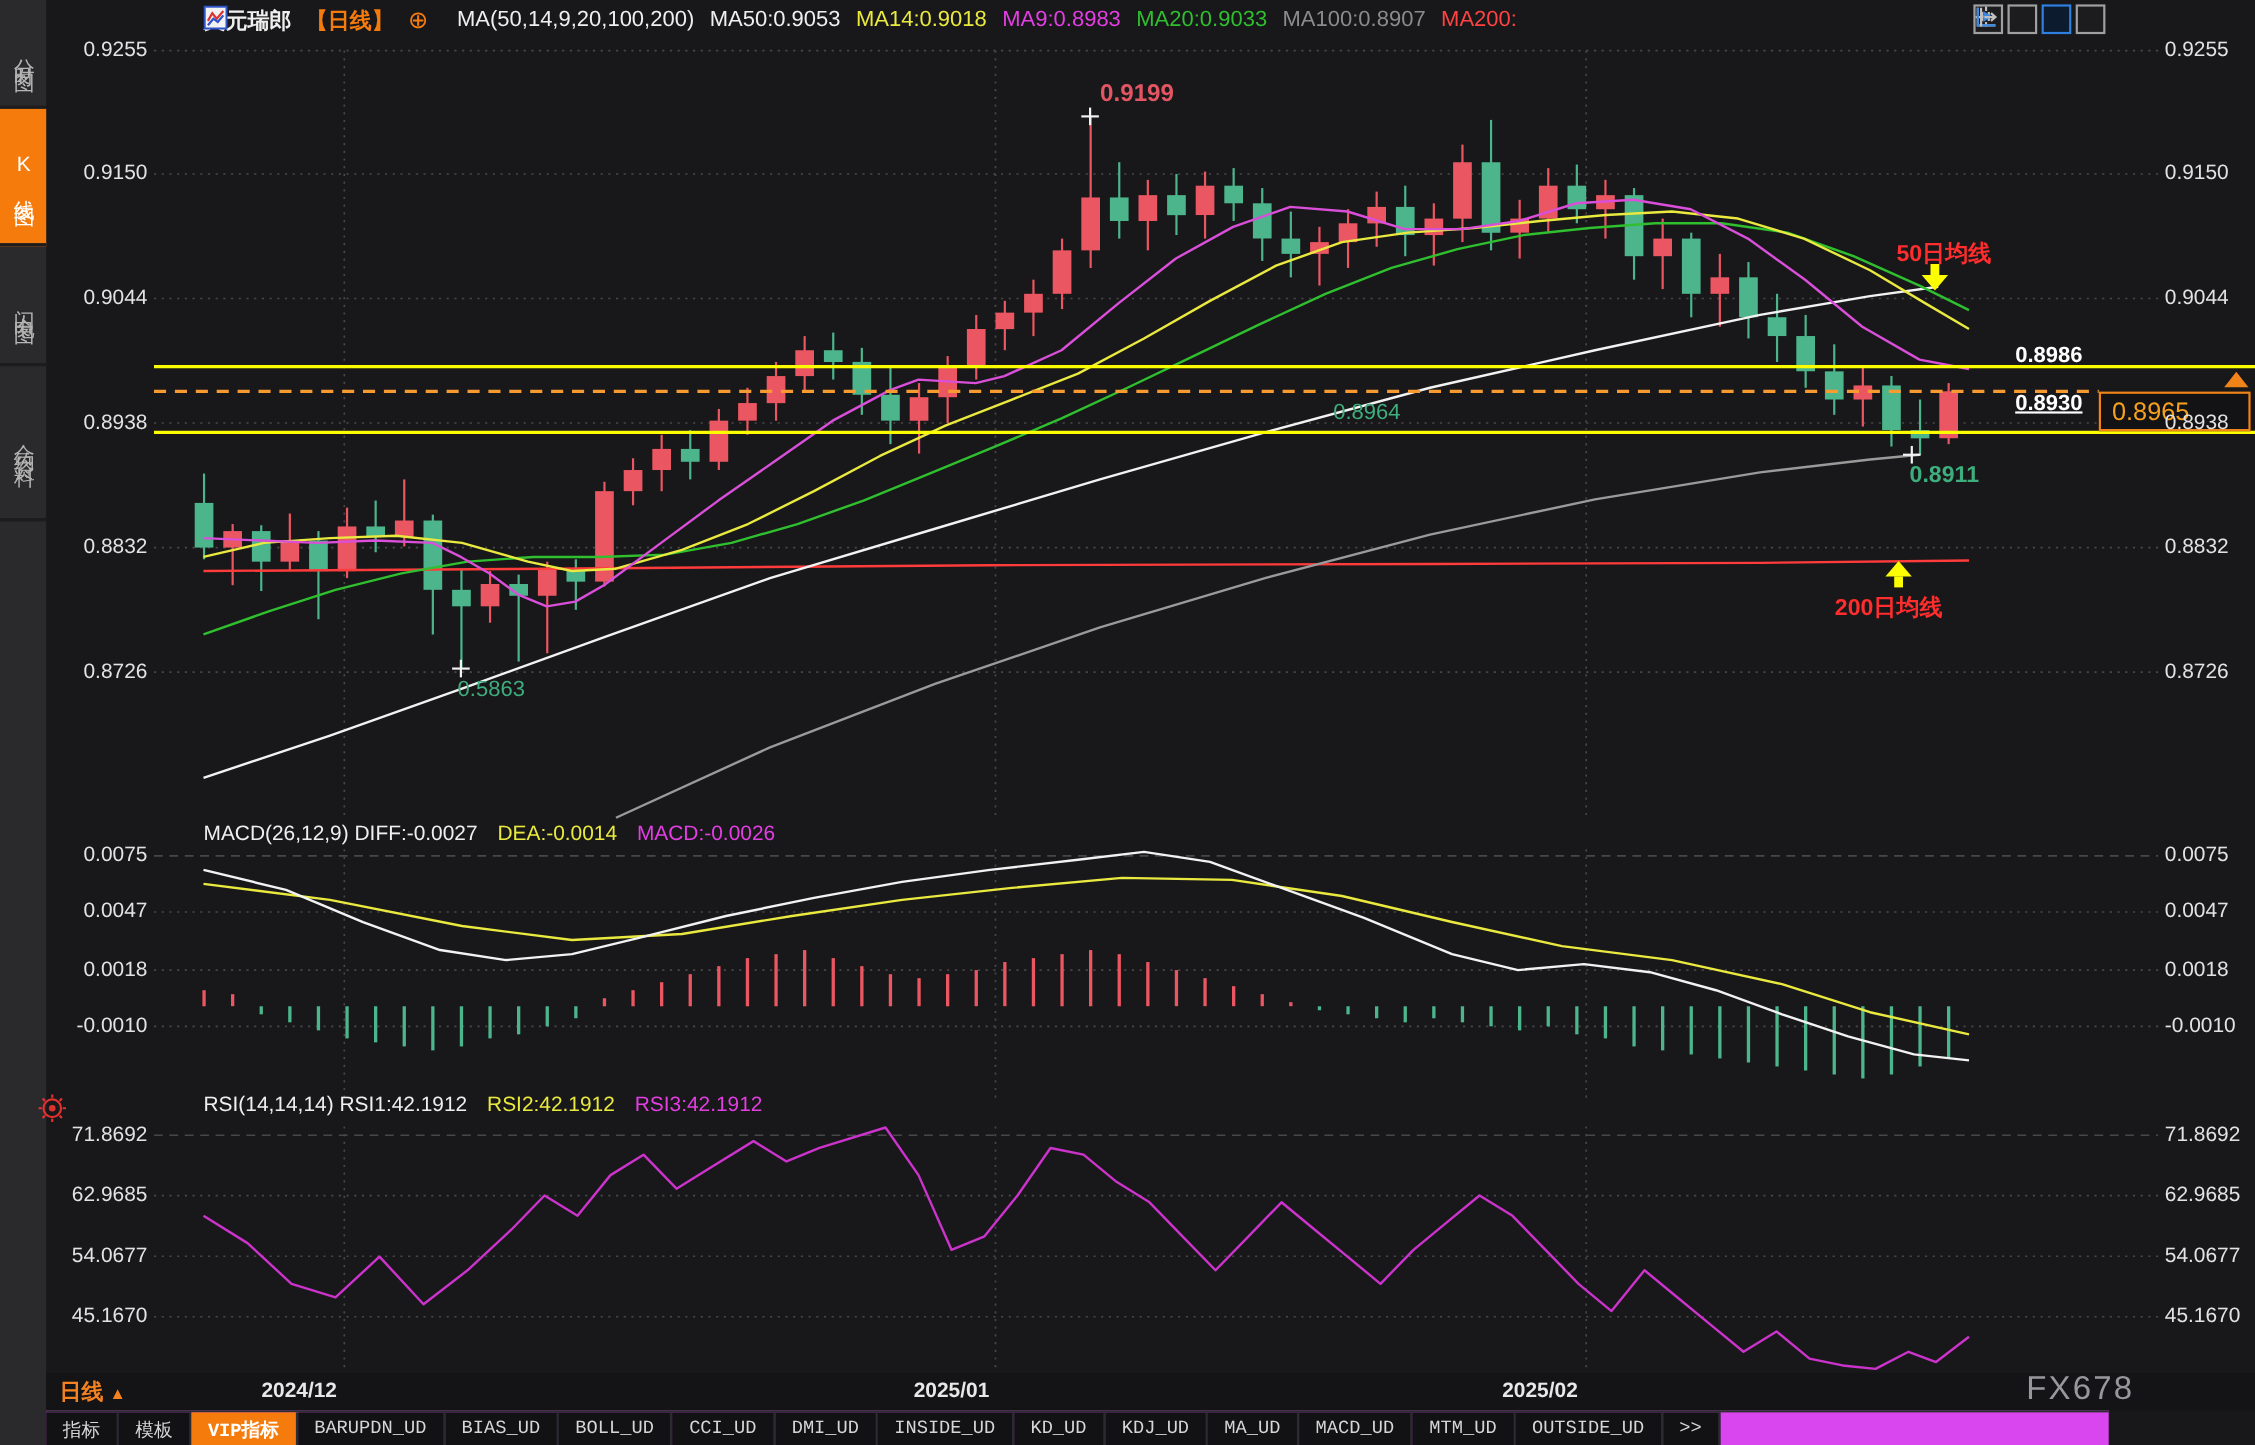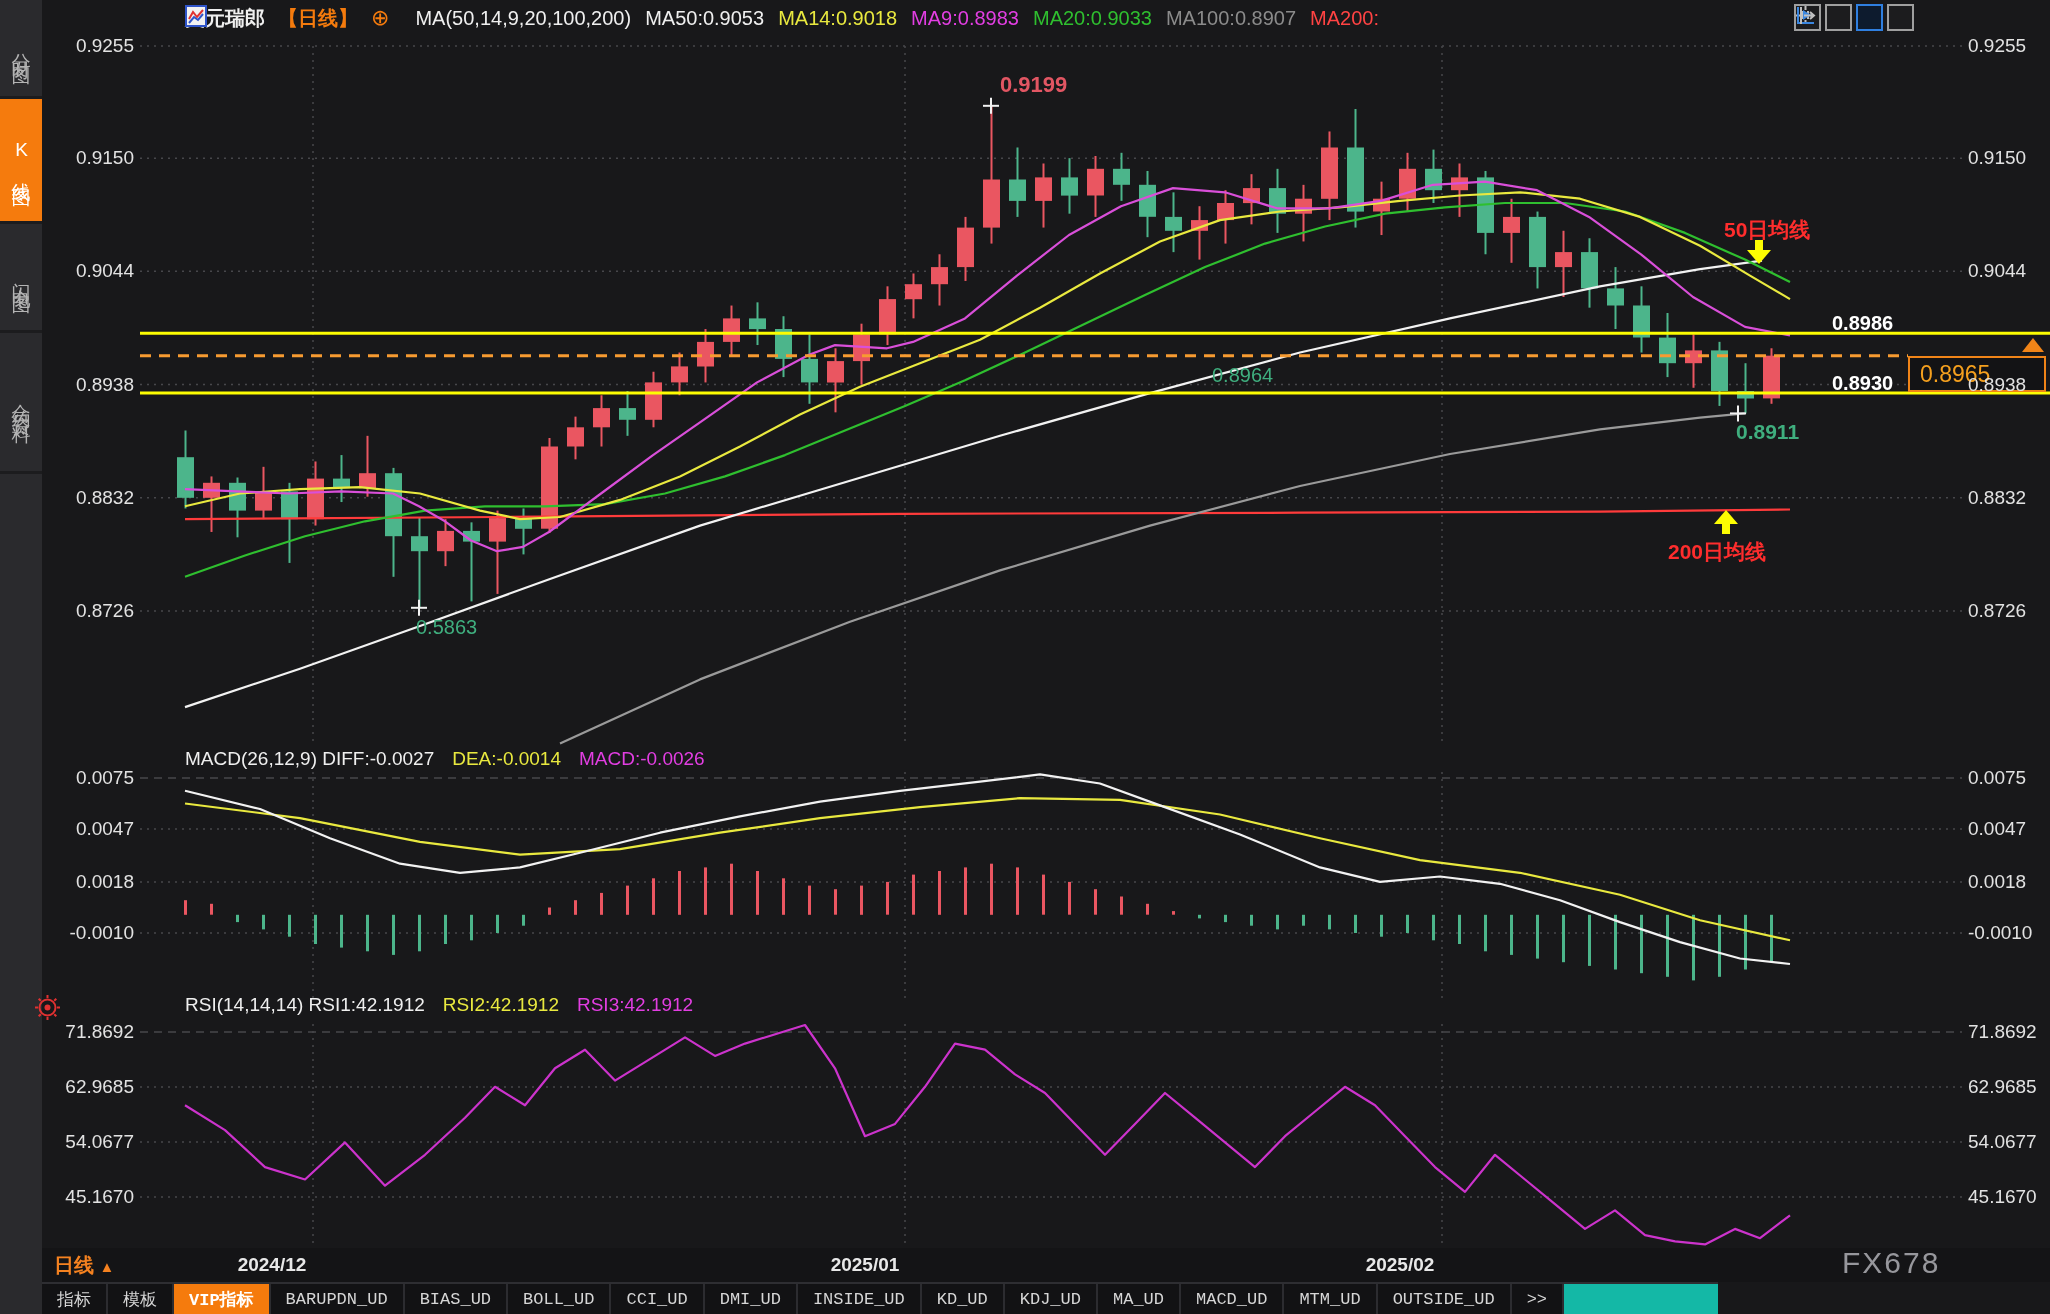--- a/index.html
+++ b/index.html
@@ -42,21 +42,21 @@
   .arr .head-up{width:0;height:0;border-left:12px solid transparent;border-right:12px solid transparent;border-bottom:14px solid #fdfd02;}
   
   #pbox{left:1908px;top:356px;width:138px;height:36px;border:2px solid #f08418;box-sizing:border-box;
     background:#131315;color:#f5a01e;font-size:23px;line-height:32px;padding-left:10px;}
   #pbox-tri{left:2022px;top:338px;width:0;height:0;border-left:11px solid transparent;border-right:11px solid transparent;border-bottom:14px solid #f08418;}
   
   #daterow{left:42px;top:1248px;width:2008px;height:34px;background:#141416;}
   .dlab{position:absolute;top:1254px;font-size:19px;font-weight:700;color:#e8e8e8;transform:translateX(-50%);}
   #period{left:54px;top:1252px;color:#f58220;font-weight:700;font-size:20px;}
   #period .tri{font-size:15px;}
-  #tabrow{left:42px;top:1282px;width:1676px;height:32px;background:#14b8a6;display:flex;border-top:2px solid #2e2e32;box-sizing:border-box;}
+  #tabrow{left:42px;top:1282px;width:1875px;height:32px;background:#d946ef;display:flex;border-top:2px solid #2e2e32;box-sizing:border-box;}
   .tab{height:100%;display:flex;align-items:center;padding:0 15px;font-family:"Liberation Mono","DejaVu Sans Mono",monospace;
     font-size:17px;color:#d6d6d6;background:#121214;border-right:2px solid #2c2c30;box-sizing:border-box;cursor:pointer;white-space:nowrap;}
   .tab.active{background:#f57b0d;color:#ffffff;font-weight:700;}
   #wm{left:1842px;top:1246px;font-size:30px;color:#97979c;letter-spacing:2px;}
   svg{position:absolute;left:0;top:0;}
 </style>
 </head>
 <body>
 
 <svg id="cv" width="2050" height="1314">
@@ -342,21 +342,21 @@
       <path d="M10 11.5h9M16 8l4 3.5-4 3.5" stroke="#c0c0c0" stroke-width="2" fill="none"></path>
       </svg>
   </div>
 </div>
 
 <div class="ann pk" style="left:1000px;top:72px;">0.9199</div>
 <div class="ann gl" style="left:416px;top:616px;">0.5863</div>
 <div class="ann glb" style="left:1736px;top:420px;">0.8911</div>
 <div class="ann gl" style="left:1212px;top:364px;">0.8964</div>
 <div class="ann yl" style="left:1832px;top:312px;">0.8986</div>
-<div class="ann yl" style="left:1832px;top:372px;">0.8930</div>
+<div class="ann yl" style="left:1832px;top:356px;text-decoration:underline;">0.8930</div>
 <div class="ann rl" style="left:1724px;top:216px;">50日均线</div>
 <div class="arr" style="left:1747px;top:240px;">
   <div class="stem"></div>
     <div class="head-dn"></div>
 </div>
 <div class="arr" style="left:1714px;top:510px;">
   <div class="head-up"></div>
     <div class="stem"></div>
 </div>
 <div class="ann rl" style="left:1668px;top:538px;">200日均线</div>

